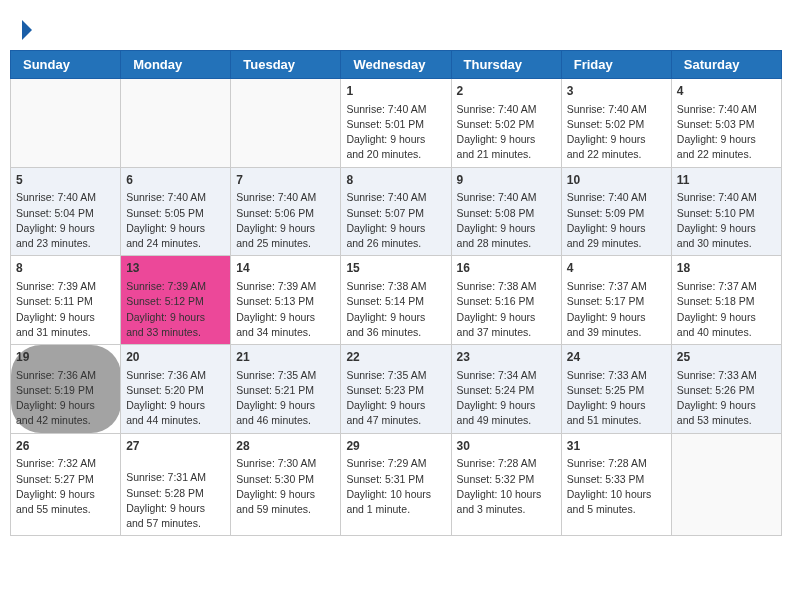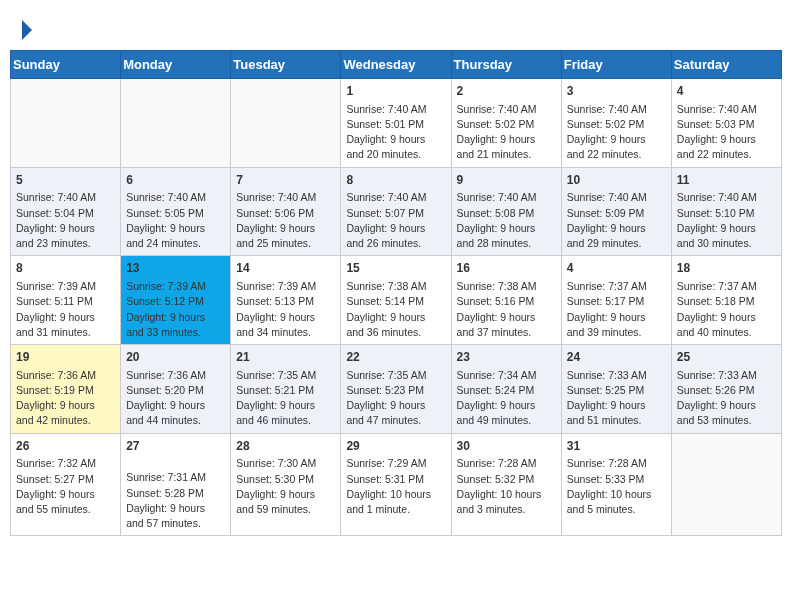--- a/index.html
+++ b/index.html
@@ -38,21 +38,21 @@
     .calendar {
       width: 100%;
       border-collapse: collapse;
       border: 1px solid #ccc;
     }
     .calendar th {
       background-color: #2372b9;
       color: #fff;
       font-size: 13px;
       font-weight: bold;
-      padding: 6px 2px;
+      padding: 6px 12px;
       text-align: left;
       border: 1px solid #1a5fa8;
     }
     .calendar td {
       vertical-align: top;
       width: calc(100% / 7);
       min-height: 80px;
       padding: 4px 5px;
       font-size: 10.5px;
       color: #333;
@@ -222,21 +222,21 @@
         </td>
       </tr>
       <tr>
         <td style="background-color: rgb(255, 255, 255);">
           <span class="day-number">8</span>
           <div class="day-info" style="white-space: pre-line;">Sunrise: 7:39 AM
 Sunset: 5:11 PM
 Daylight: 9 hours
 and 31 minutes.</div>
         </td>
-        <td style="background-color: #0ea5e9;">
+        <td style="background-color: #ec4899;">
           <span class="day-number">13</span>
           <div class="day-info" style="white-space: pre-line;">Sunrise: 7:39 AM
 Sunset: 5:12 PM
 Daylight: 9 hours
 and 33 minutes.</div>
         </td>
         <td style="background-color: rgb(255, 255, 255);">
           <span class="day-number">14</span>
           <div class="day-info" style="white-space: pre-line;">Sunrise: 7:39 AM
 Sunset: 5:13 PM
@@ -266,21 +266,21 @@
         </td>
         <td style="background-color: rgb(255, 255, 255);">
           <span class="day-number">18</span>
           <div class="day-info" style="white-space: pre-line;">Sunrise: 7:37 AM
 Sunset: 5:18 PM
 Daylight: 9 hours
 and 40 minutes.</div>
         </td>
       </tr>
       <tr>
-        <td style="background-color: #fef9c3;">
+        <td style="background-color: #a3a3a3; border-radius: 30px;">
           <span class="day-number">19</span>
           <div class="day-info" style="white-space: pre-line;">Sunrise: 7:36 AM
 Sunset: 5:19 PM
 Daylight: 9 hours
 and 42 minutes.</div>
         </td>
         <td style="background-color: rgb(238, 242, 248); margin-left: 37px;">
           <span class="day-number">20</span>
           <div class="day-info" style="white-space: pre-line;">Sunrise: 7:36 AM
 Sunset: 5:20 PM

